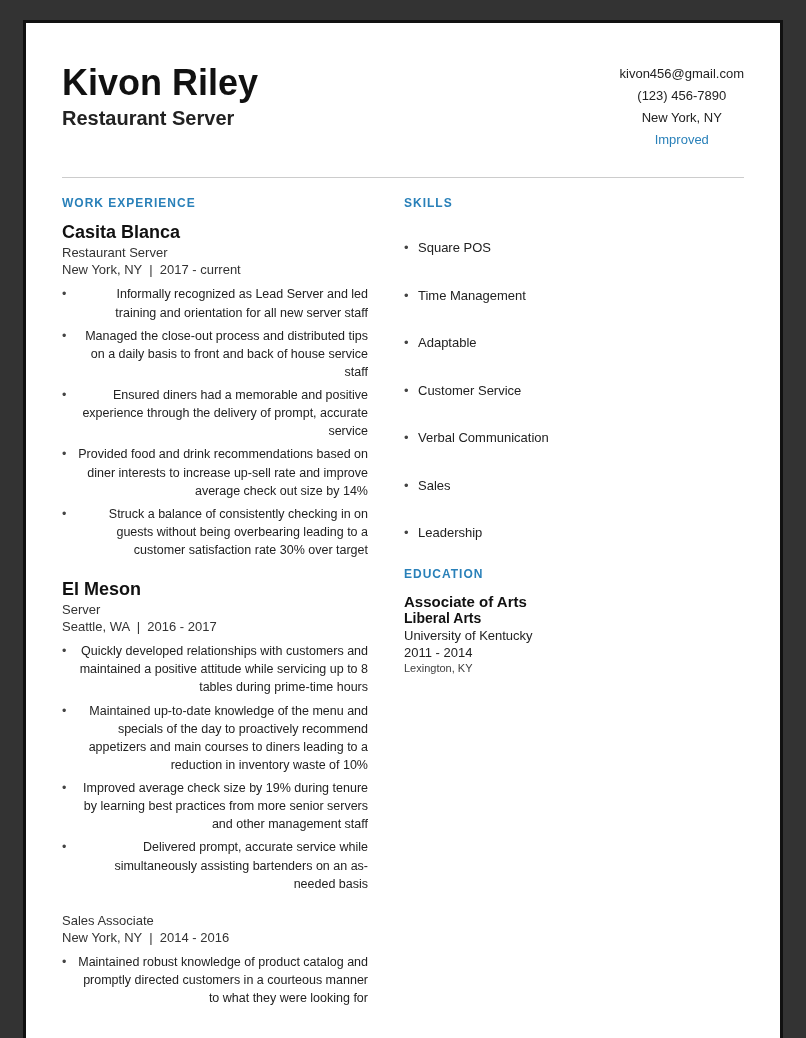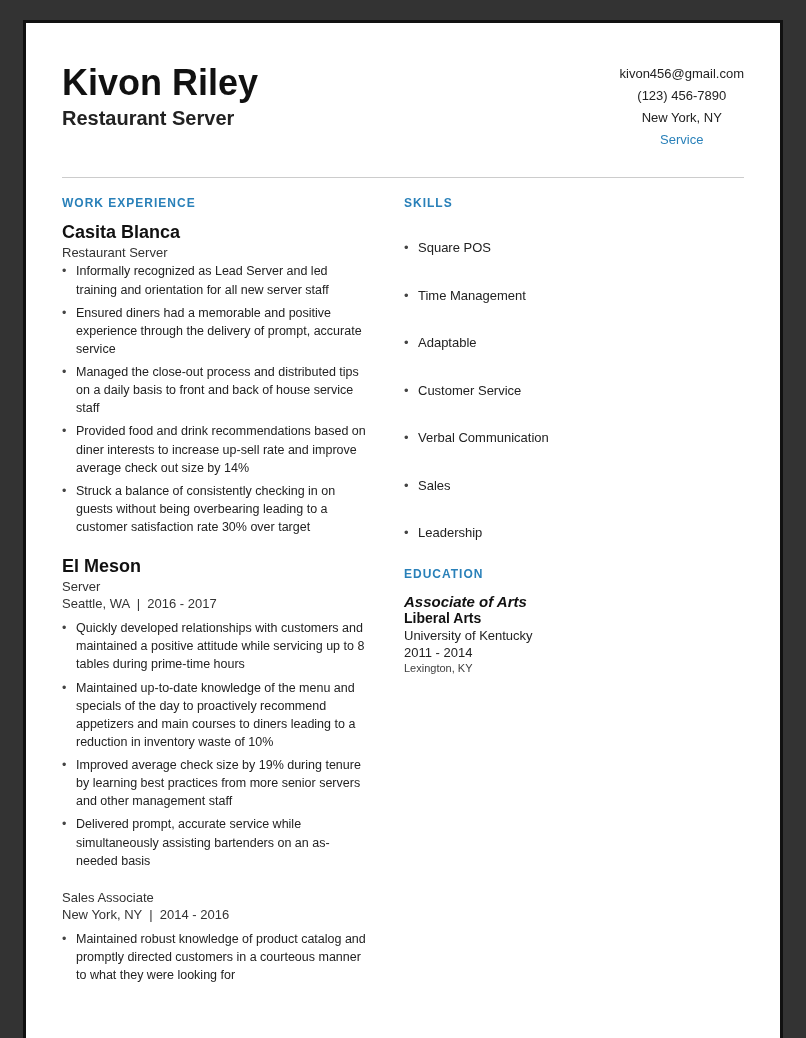--- a/index.html
+++ b/index.html
@@ -85,20 +85,21 @@
     }
     .job-meta {
       font-size: 13px;
       color: #333;
       margin-bottom: 8px;
     }
     .job-bullets {
       list-style: none;
       padding: 0;
       margin: 0 4px 20px 0;
+      text-align: right;
     }
     .job-bullets li {
       font-size: 12.5px;
       color: #222;
       padding-left: 14px;
       position: relative;
       margin-bottom: 5px;
       line-height: 1.45;
     }
     .job-bullets li::before {
@@ -125,21 +126,20 @@
       content: "•";
       position: absolute;
       left: 0;
       color: #444;
     }
     .edu-degree {
       font-size: 15px;
       font-weight: 700;
       color: #111;
       margin-bottom: 0;
-      font-style: italic;
     }
     .edu-field {
       font-size: 14px;
       font-weight: 700;
       color: #111;
       margin-bottom: 2px;
     }
     .edu-school {
       font-size: 13px;
       color: #222;
@@ -166,39 +166,40 @@
   <div class="header-section">
     <div class="header-left">
       <h1>Kivon Riley</h1>
       <h2>Restaurant Server</h2>
     </div>
     <div class="header-right">
       <div>kivon456@gmail.com</div>
       <div>(123) 456-7890</div>
       <div>New York, NY</div>
       <div>
-        <a href="#">Service</a>
+        <a href="#">Improved</a>
       </div>
     </div>
   </div>
 
   <hr class="divider">
 
   <div class="two-col">
 
     <div class="left-col">
       <div class="section-title">WORK EXPERIENCE</div>
 
       <div class="work-section">
         <div class="job-company">Casita Blanca</div>
         <div class="job-title">Restaurant Server</div>
+        <div class="job-meta">New York, NY &nbsp;|&nbsp; 2017 - current</div>
         <ul class="job-bullets">
           <li>Informally recognized as Lead Server and led training and orientation for all new server staff</li>
+          <li>Managed the close-out process and distributed tips on a daily basis to front and back of house service staff</li>
           <li>Ensured diners had a memorable and positive experience through the delivery of prompt, accurate service</li>
-          <li>Managed the close-out process and distributed tips on a daily basis to front and back of house service staff</li>
           <li>Provided food and drink recommendations based on diner interests to increase up-sell rate and improve average check out size by 14%</li>
           <li>Struck a balance of consistently checking in on guests without being overbearing leading to a customer satisfaction rate 30% over target</li>
         </ul>
       </div>
 
       <div class="work-section">
         <div class="job-company">El Meson</div>
         <div class="job-title">Server</div>
         <div class="job-meta">Seattle, WA &nbsp;|&nbsp; 2016 - 2017</div>
         <ul class="job-bullets">

